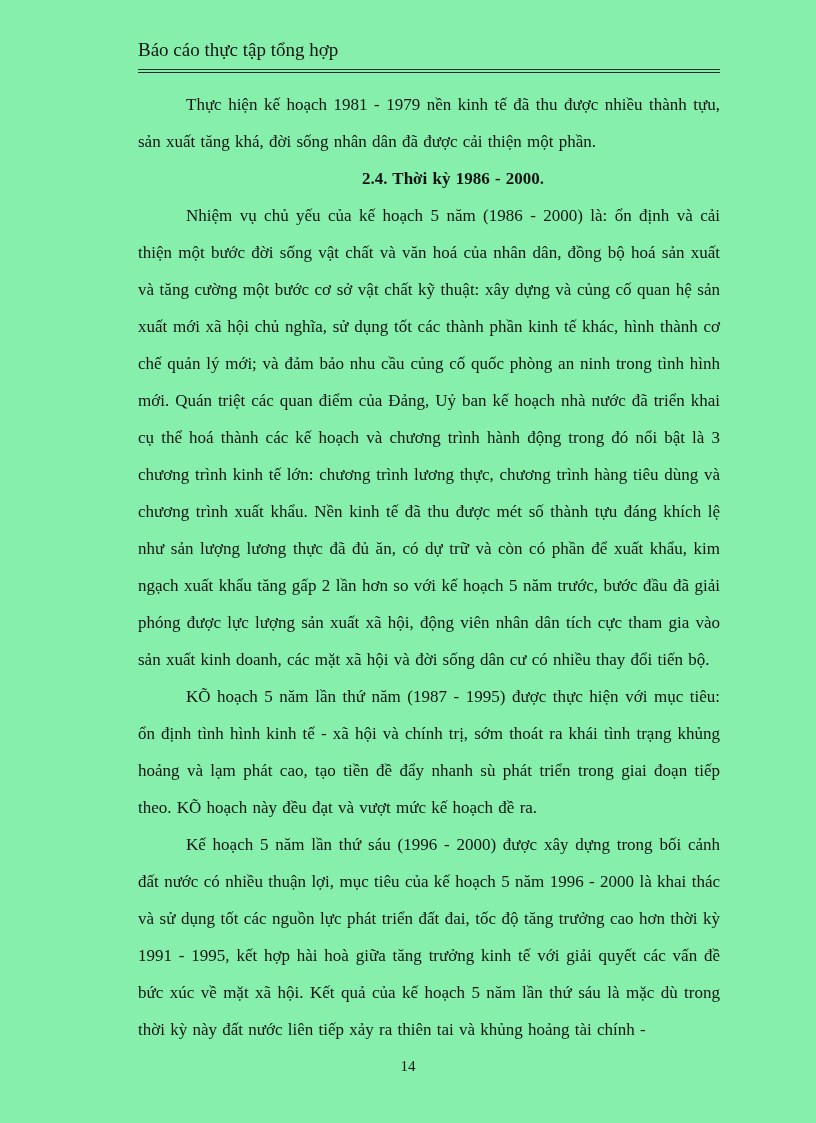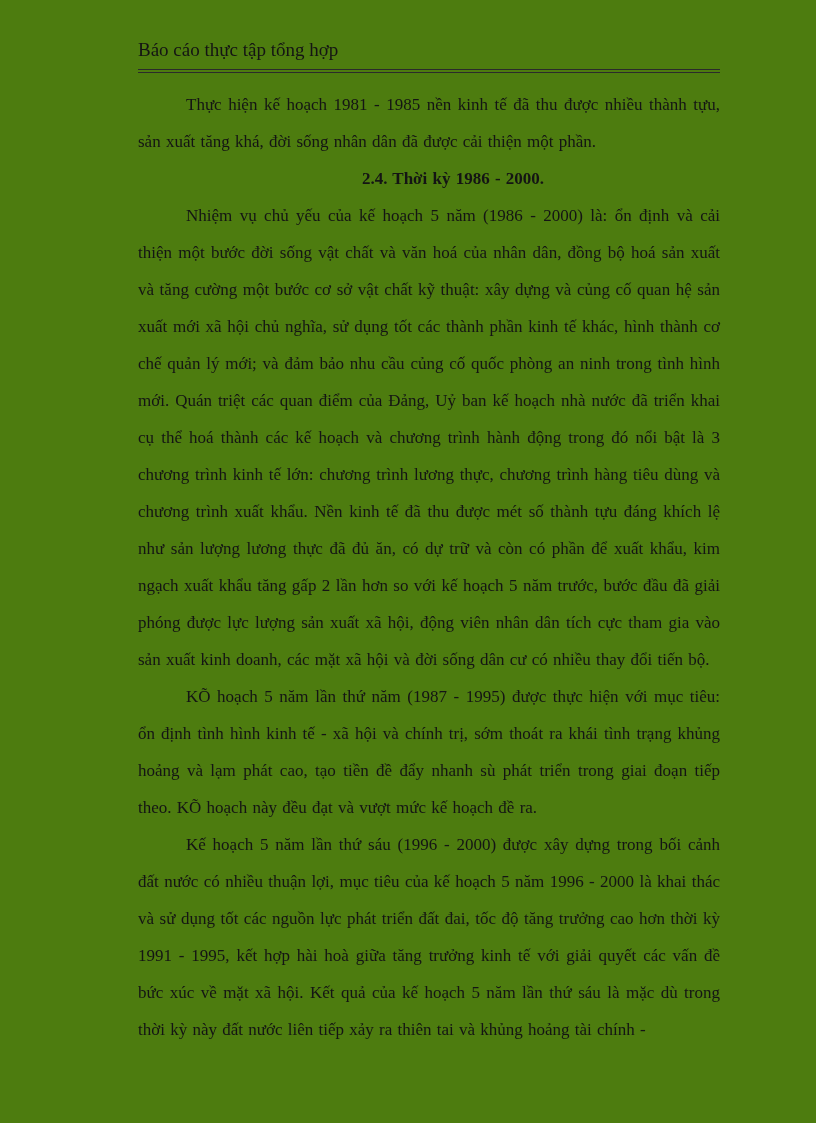--- a/index.html
+++ b/index.html
@@ -4,21 +4,21 @@
 <style>
   html, body {
     margin: 0;
     padding: 0;
     background: #9a9a9a;
   }
   .page {
     width: 816px;
     height: 1123px;
     margin: 0 auto;
-    background: #4d7c0f;
+    background: #86efac;
     position: relative;
     box-sizing: border-box;
     padding: 38px 96px 0 138px;
     font-family: "Liberation Serif", "DejaVu Serif", serif;
     color: #141414;
     overflow: hidden;
   }
   .header {
     font-size: 19px;
     line-height: 24px;
@@ -60,21 +60,22 @@
   }
 </style>
 </head>
 <body>
 
 <div class="page">
 
   <div class="header">Báo cáo thực tập tổng hợp</div>
 
   <div class="body-text">
-    <p class="para">Thực hiện kế hoạch 1981  - 1985 nền kinh tế đã thu được nhiều  thành tựu, sản xuất tăng khá, đời sống nhân dân đã được cải thiện một phần.</p>
+    <p class="para">Thực hiện kế hoạch 1981  - 1979 nền kinh tế đã thu được nhiều  thành tựu, sản xuất tăng khá, đời sống nhân dân đã được cải thiện một phần.</p>
     <p class="para heading">2.4. Thời kỳ 1986 - 2000.</p>
     <p class="para">Nhiệm vụ chủ yếu của kế hoạch 5 năm (1986 - 2000) là: ổn định và cải thiện một bước đời sống vật chất và văn hoá của nhân dân, đồng bộ hoá sản xuất và tăng cường một bước cơ sở vật chất kỹ thuật: xây dựng và củng cố quan hệ sản xuất mới xã hội chủ nghĩa, sử dụng tốt các thành phần kinh tế khác, hình thành cơ chế quản lý mới; và đảm bảo nhu cầu củng cố quốc phòng an ninh trong tình hình mới. Quán triệt các quan điểm của Đảng, Uỷ ban kế hoạch nhà nước đã triển khai cụ thể hoá thành các kế hoạch và chương trình hành động trong đó nổi bật là 3 chương trình kinh tế lớn: chương trình lương thực, chương trình hàng tiêu dùng và chương trình xuất khẩu. Nền kinh tế đã thu được mét số thành tựu đáng khích lệ như sản lượng lương thực đã đủ ăn, có dự trữ và còn có phần để xuất khẩu, kim ngạch xuất khẩu tăng gấp 2 lần hơn so với kế hoạch 5 năm trước, bước đầu đã giải phóng được lực lượng sản xuất xã hội, động viên nhân dân tích cực tham gia vào sản xuất kinh doanh, các mặt xã hội và đời sống dân cư có nhiều thay đổi tiến bộ.</p>
     <p class="para">KÕ hoạch 5 năm lần thứ năm (1987  - 1995) được thực hiện với mục tiêu: ổn định tình hình kinh tế - xã hội và chính trị, sớm thoát ra khái tình trạng khủng hoảng và lạm phát cao, tạo tiền đề đẩy nhanh sù phát triển trong giai đoạn tiếp theo. KÕ hoạch này đều đạt và vượt mức kế hoạch đề ra.</p>
     <p class="para">Kế hoạch 5 năm lần thứ sáu (1996 - 2000) được xây dựng trong bối cảnh đất nước có nhiều thuận lợi, mục tiêu của kế hoạch 5 năm 1996 - 2000 là khai thác và sử dụng tốt các nguồn lực phát triển đất đai, tốc độ tăng trưởng cao hơn thời kỳ 1991 - 1995, kết hợp hài hoà giữa tăng trưởng kinh tế với giải quyết các vấn đề bức xúc về mặt xã hội. Kết quả của kế hoạch 5 năm lần thứ sáu là mặc dù trong thời kỳ này đất nước liên tiếp xảy ra thiên tai và khủng hoảng tài chính -</p>
   </div>
 
+  <div class="page-number">14</div>
 
 </div>
 
 </body></html>

